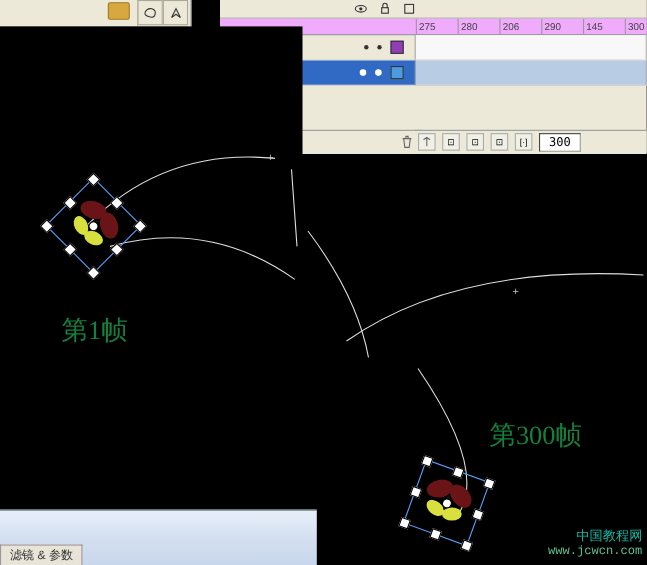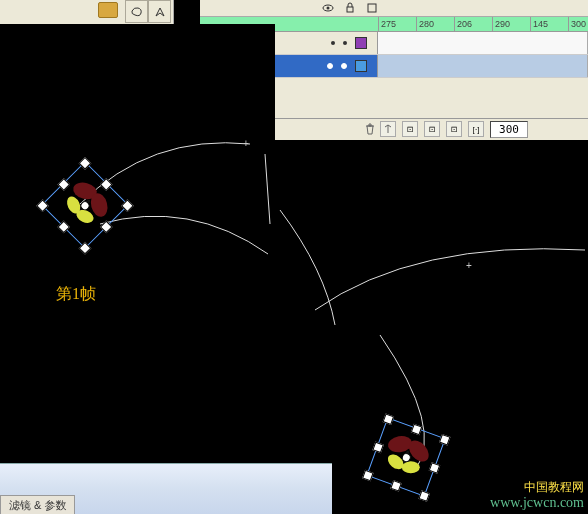--- a/index.html
+++ b/index.html
@@ -73,21 +73,21 @@
   }
   .tl-icon {
     width: 12px;
     height: 12px;
     display: flex;
     align-items: center;
     justify-content: center;
   }
   .ruler {
     height: 14px;
-    background: #86efac;
+    background: #f0abfc;
     border-bottom: 1px solid #999;
     display: flex;
     font-size: 9px;
     color: #444;
     position: relative;
     overflow: hidden;
   }
   .ruler-inner {
     position: absolute;
     left: 178px;
@@ -235,22 +235,22 @@
   .stage-right {
     position: absolute;
     left: 275px;
     top: 140px;
     right: 0;
     bottom: 0;
     background: #000;
   }
   .label-text {
     position: absolute;
-    color: #eab308;
-    font-size: 16px;
+    color: #15803d;
+    font-size: 24px;
     font-family: "SimSun", serif;
   }
   
   .sel-box {
     position: absolute;
     border: 1px solid #5aa0ff;
   }
   .handle {
     position: absolute;
     width: 7px;
@@ -273,21 +273,21 @@
     color: #c8c8c8;
     font-size: 10px;
     line-height: 10px;
     margin: -5px 0 0 -5px;
   }
   
   .filter-panel {
     position: absolute;
     left: 0;
     bottom: 0;
-    width: 332px;
+    width: 288px;
     height: 50px;
     background: linear-gradient(#e8effa, #d4e0f0, #c8d6ec);
     border-top: 1px solid #8aa;
   }
   .filter-tab {
     position: absolute;
     left: 0;
     bottom: 0;
     height: 18px;
     padding: 0 8px;
@@ -301,22 +301,22 @@
   
   .watermark {
     position: absolute;
     right: 4px;
     bottom: 4px;
     text-align: right;
     font-size: 12px;
     line-height: 15px;
     font-family: "SimSun", serif;
   }
-  .wm1 { color: #fde047; }
-  .wm2 { color: #5fbf8f; font-size: 14px; }
+  .wm1 { color: #14b8a6; }
+  .wm2 { color: #5fbf8f; font-size: 11px; font-family: Liberation Mono, monospace; }
   svg.path-line {
     position: absolute;
     pointer-events: none;
   }
 </style>
 </head>
 <body>
 
 <div class="left-strip">
   <div class="folder-icon"></div>
@@ -502,20 +502,21 @@
     <div class="handle" style="left:0;top:0"></div>
     <div class="handle" style="left:100%;top:0"></div>
     <div class="handle" style="left:0;top:100%"></div>
     <div class="handle" style="left:100%;top:100%"></div>
     <div class="handle" style="left:50%;top:0"></div>
     <div class="handle" style="left:50%;top:100%"></div>
     <div class="handle" style="left:0;top:50%"></div>
     <div class="handle" style="left:100%;top:50%"></div>
     <div class="rot-handle" style="left:50%;top:50%"></div>
   </div>
+  <div class="label-text" style="left:170px;top:240px">第300帧</div>
 </div>
 
 <div class="filter-panel">
   <div class="filter-tab">滤镜 &amp; 参数</div>
 </div>
 
 <div class="watermark">
   <div class="wm1">中国教程网</div>
   <div class="wm2">www.jcwcn.com</div>
 </div>

